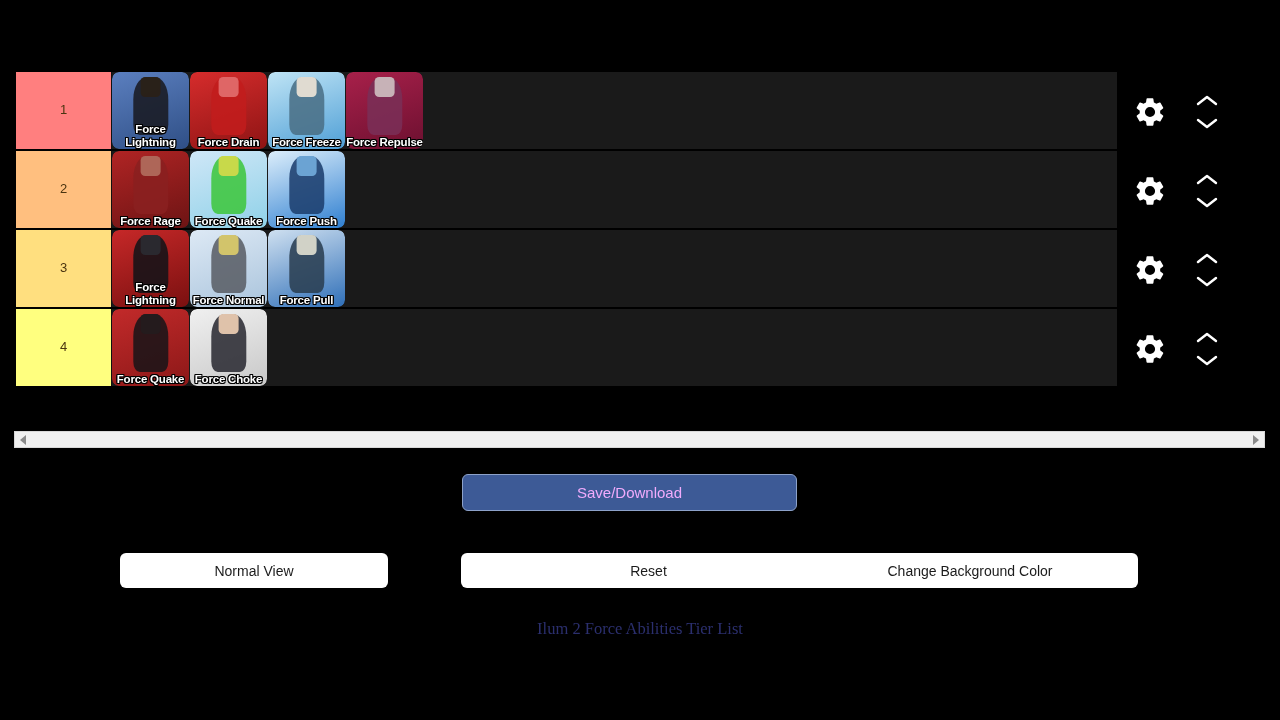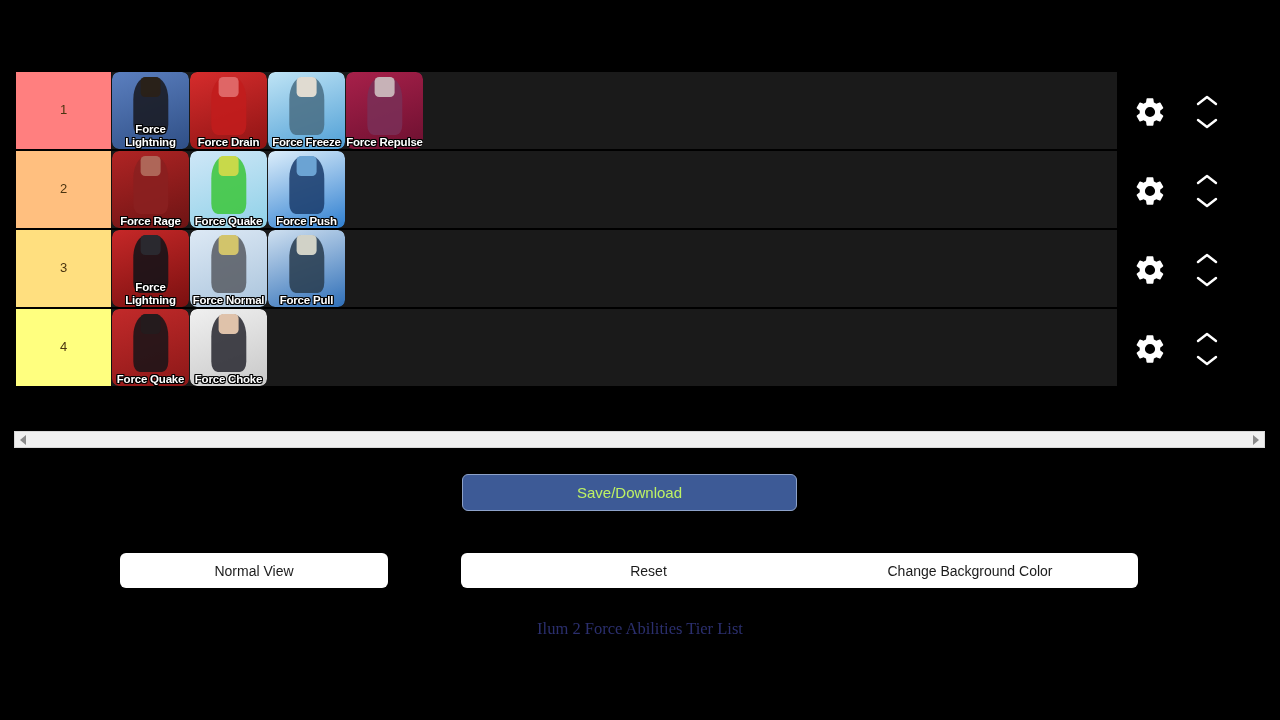--- a/index.html
+++ b/index.html
@@ -188,21 +188,21 @@
   
   #save-btn {
     position: absolute;
     left: 462px;
     top: 474px;
     width: 335px;
     height: 37px;
     background: #3d5a96;
     border: 1px solid #8da2c9;
     border-radius: 6px;
-    color: #bef264;
+    color: #f0abfc;
     font-size: 15px;
     font-family: "Liberation Sans", sans-serif;
     cursor: pointer;
     display: flex;
     align-items: center;
     justify-content: center;
   }
 
   .wbtn {
     position: absolute;

